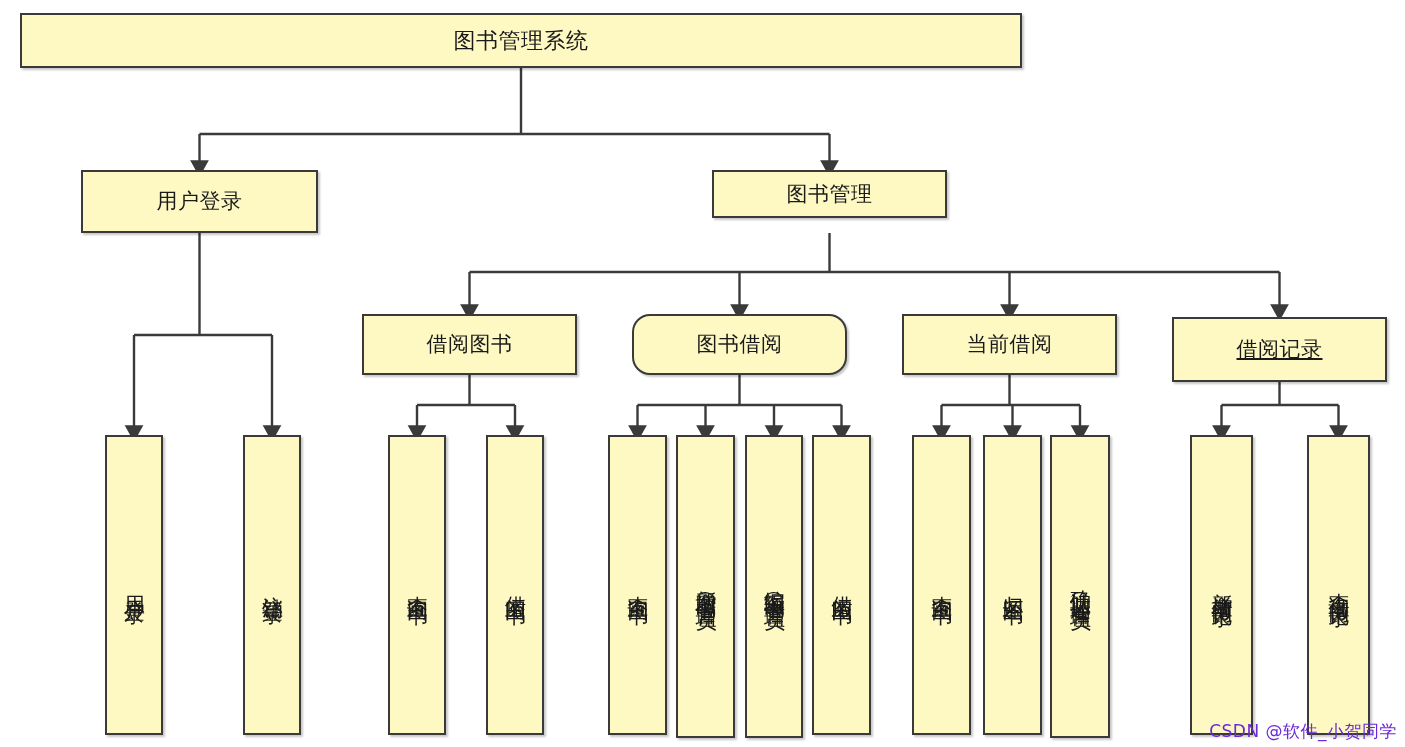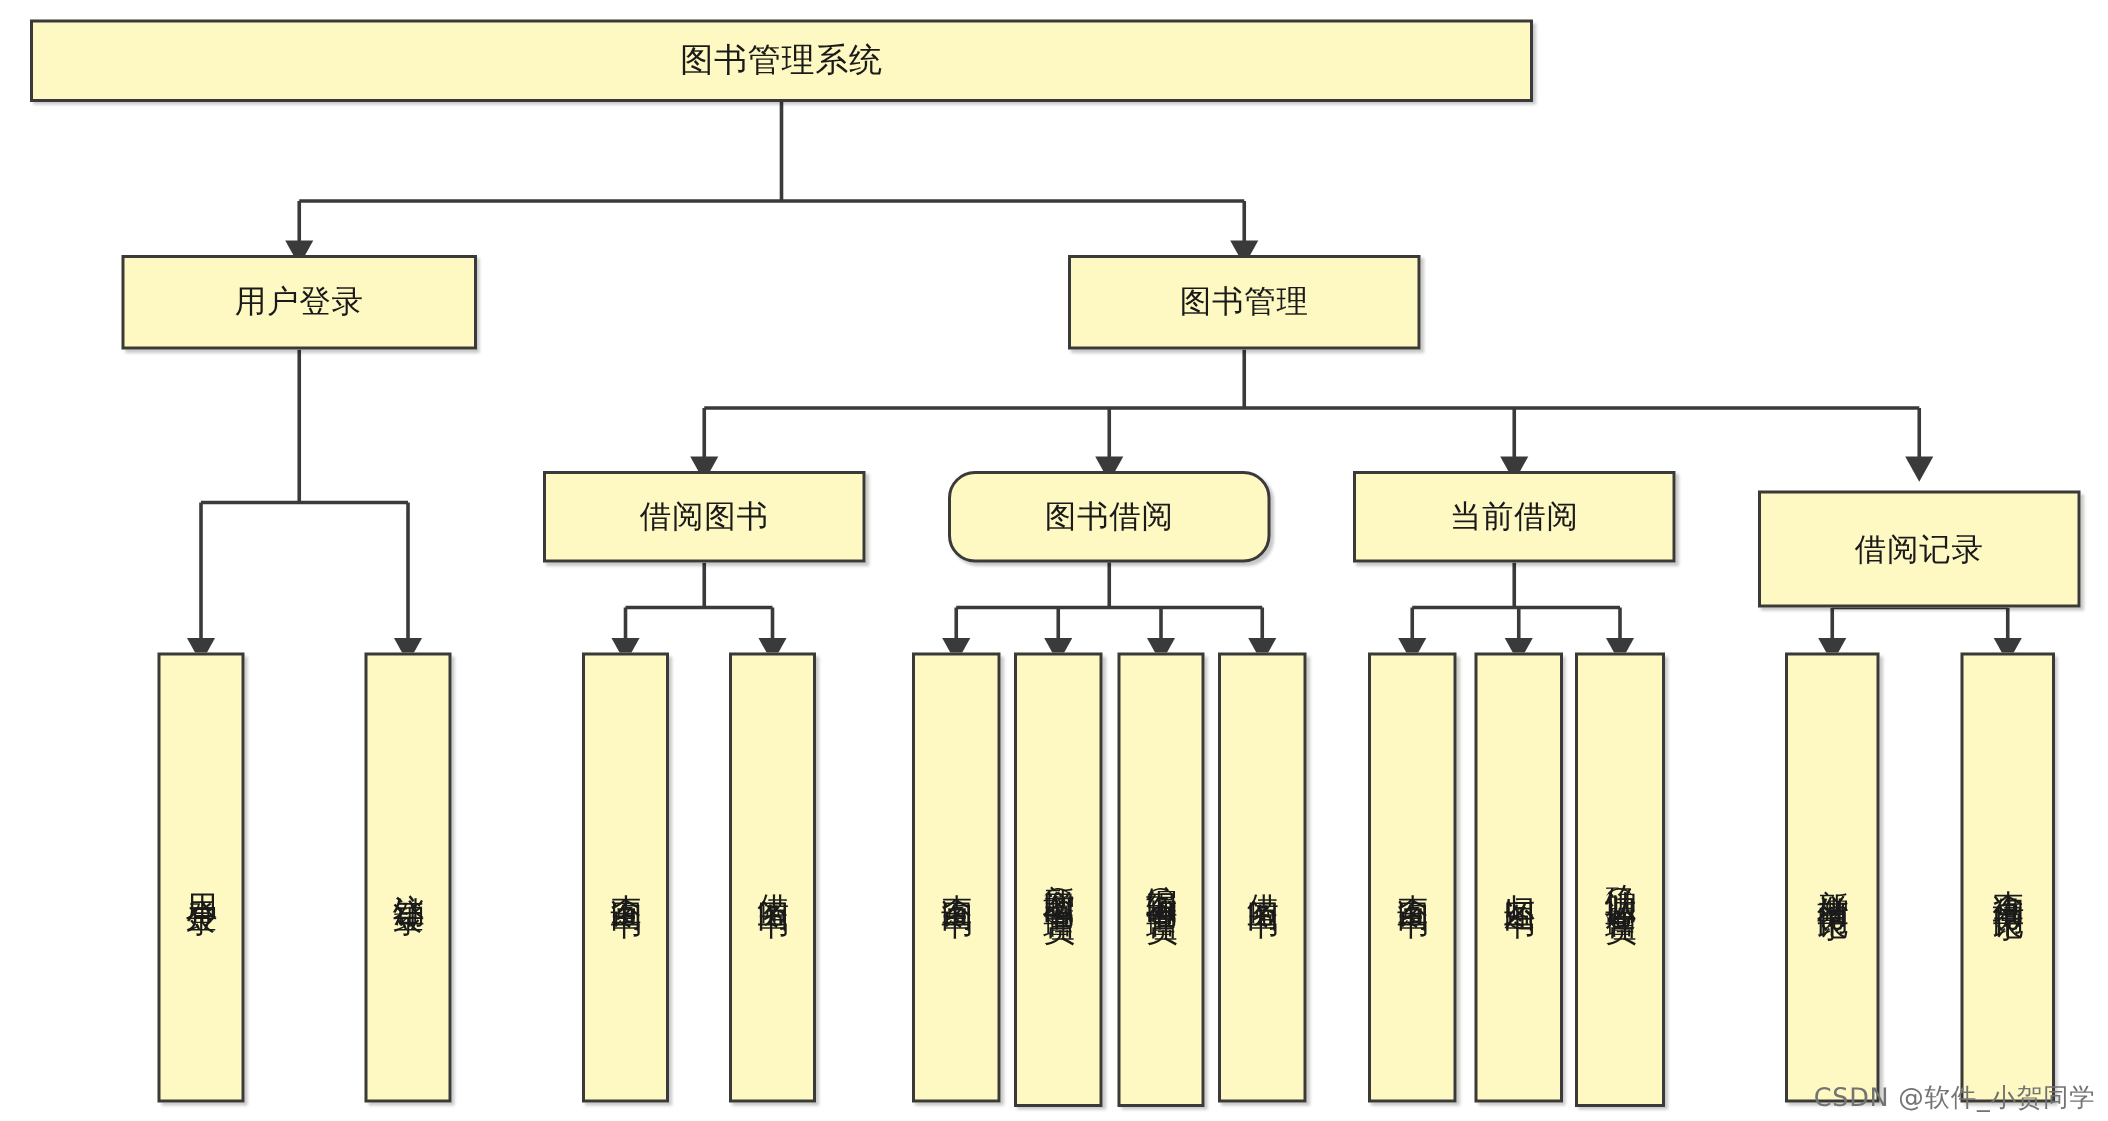--- a/index.html
+++ b/index.html
@@ -57,21 +57,21 @@
     white-space: nowrap;
   }
   .node.title .node-label {
     font-size: 22px;
   }
   #watermark {
     position: absolute;
     right: 8px;
     bottom: 4px;
     font-size: 17px;
-    color: #737373;
+    color: #6d28d9;
     letter-spacing: 0.5px;
     white-space: nowrap;
     pointer-events: none;
   }
 </style>
 </head>
 <body>
 
 <div id="canvas">
   <svg id="wires" viewBox="0 0 1405 747">
@@ -116,33 +116,33 @@
         <line x1="1338.5" y1="405" x2="1338.5" y2="433" stroke="#3a3a3a" stroke-width="2.4" marker-end="url(#arrowhead)"></line>
       </g>
   </svg>
   <div id="nodes">
       <div class="node horizontal title" style="left: 20px; top: 13px; width: 1002px; height: 55px; border-color: rgb(58, 58, 58);">
         <span class="node-label">图书管理系统</span>
       </div>
       <div class="node horizontal" style="left: 81px; top: 170px; width: 237px; height: 63px; border-color: rgb(58, 58, 58);">
         <span class="node-label">用户登录</span>
       </div>
-      <div class="node horizontal" style="left: 712px; top: 170px; width: 235px; height: 63px; border-color: rgb(58, 58, 58);">
+      <div class="node horizontal" style="left: 712px; top: 170px; width: 235px; height: 48px; border-color: rgb(58, 58, 58);">
         <span class="node-label">图书管理</span>
       </div>
       <div class="node horizontal" style="left: 362px; top: 314px; width: 215px; height: 61px; border-color: rgb(58, 58, 58);">
         <span class="node-label">借阅图书</span>
       </div>
       <div class="node horizontal" style="left: 632px; top: 314px; width: 215px; height: 61px; border-color: rgb(58, 58, 58); border-radius: 18px;">
         <span class="node-label">图书借阅</span>
       </div>
       <div class="node horizontal" style="left: 902px; top: 314px; width: 215px; height: 61px; border-color: rgb(58, 58, 58);">
         <span class="node-label">当前借阅</span>
       </div>
-      <div class="node horizontal" style="left: 1172px; top: 327px; width: 215px; height: 78px; border-color: rgb(58, 58, 58);">
+      <div class="node horizontal" style="left: 1172px; top: 317px; width: 215px; height: 65px; border-color: rgb(58, 58, 58); text-decoration: underline;">
         <span class="node-label">借阅记录</span>
       </div>
       <div class="node vertical" style="left: 105px; top: 435px; width: 58px; height: 300px; border-color: rgb(58, 58, 58);">
         <span class="node-label">用户登录</span>
       </div>
       <div class="node vertical" style="left: 243px; top: 435px; width: 58px; height: 300px; border-color: rgb(58, 58, 58);">
         <span class="node-label">注销登录</span>
       </div>
       <div class="node vertical" style="left: 388px; top: 435px; width: 58px; height: 300px; border-color: rgb(58, 58, 58);">
         <span class="node-label">查询图书</span>

